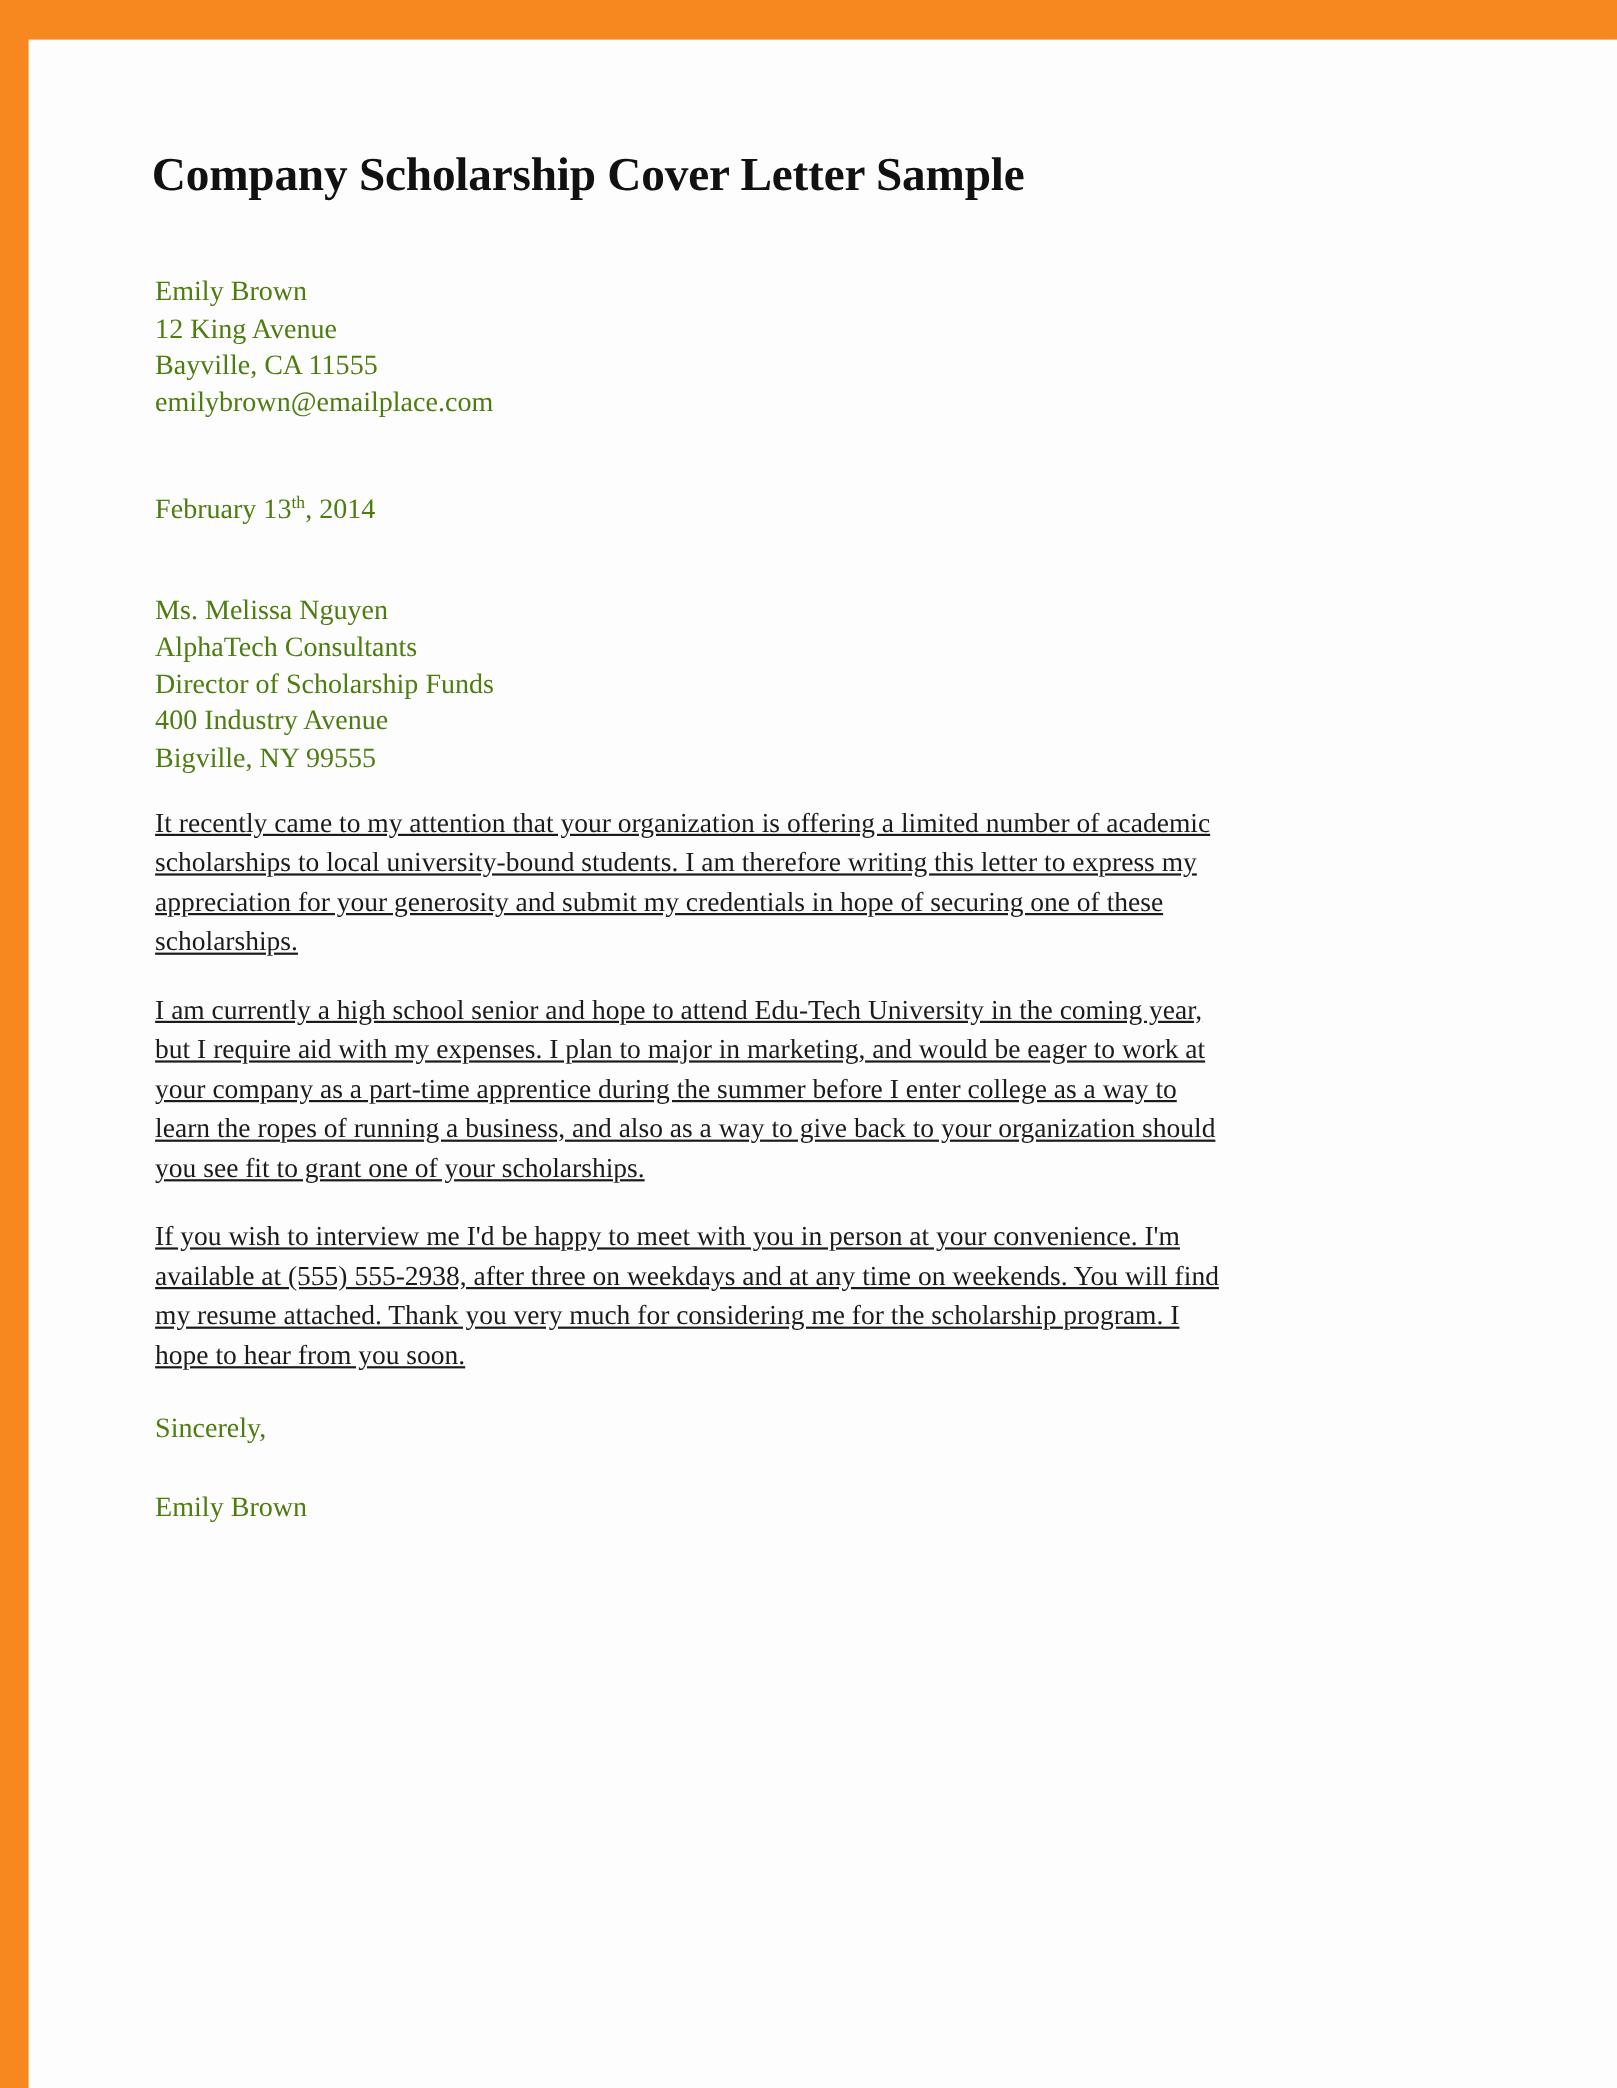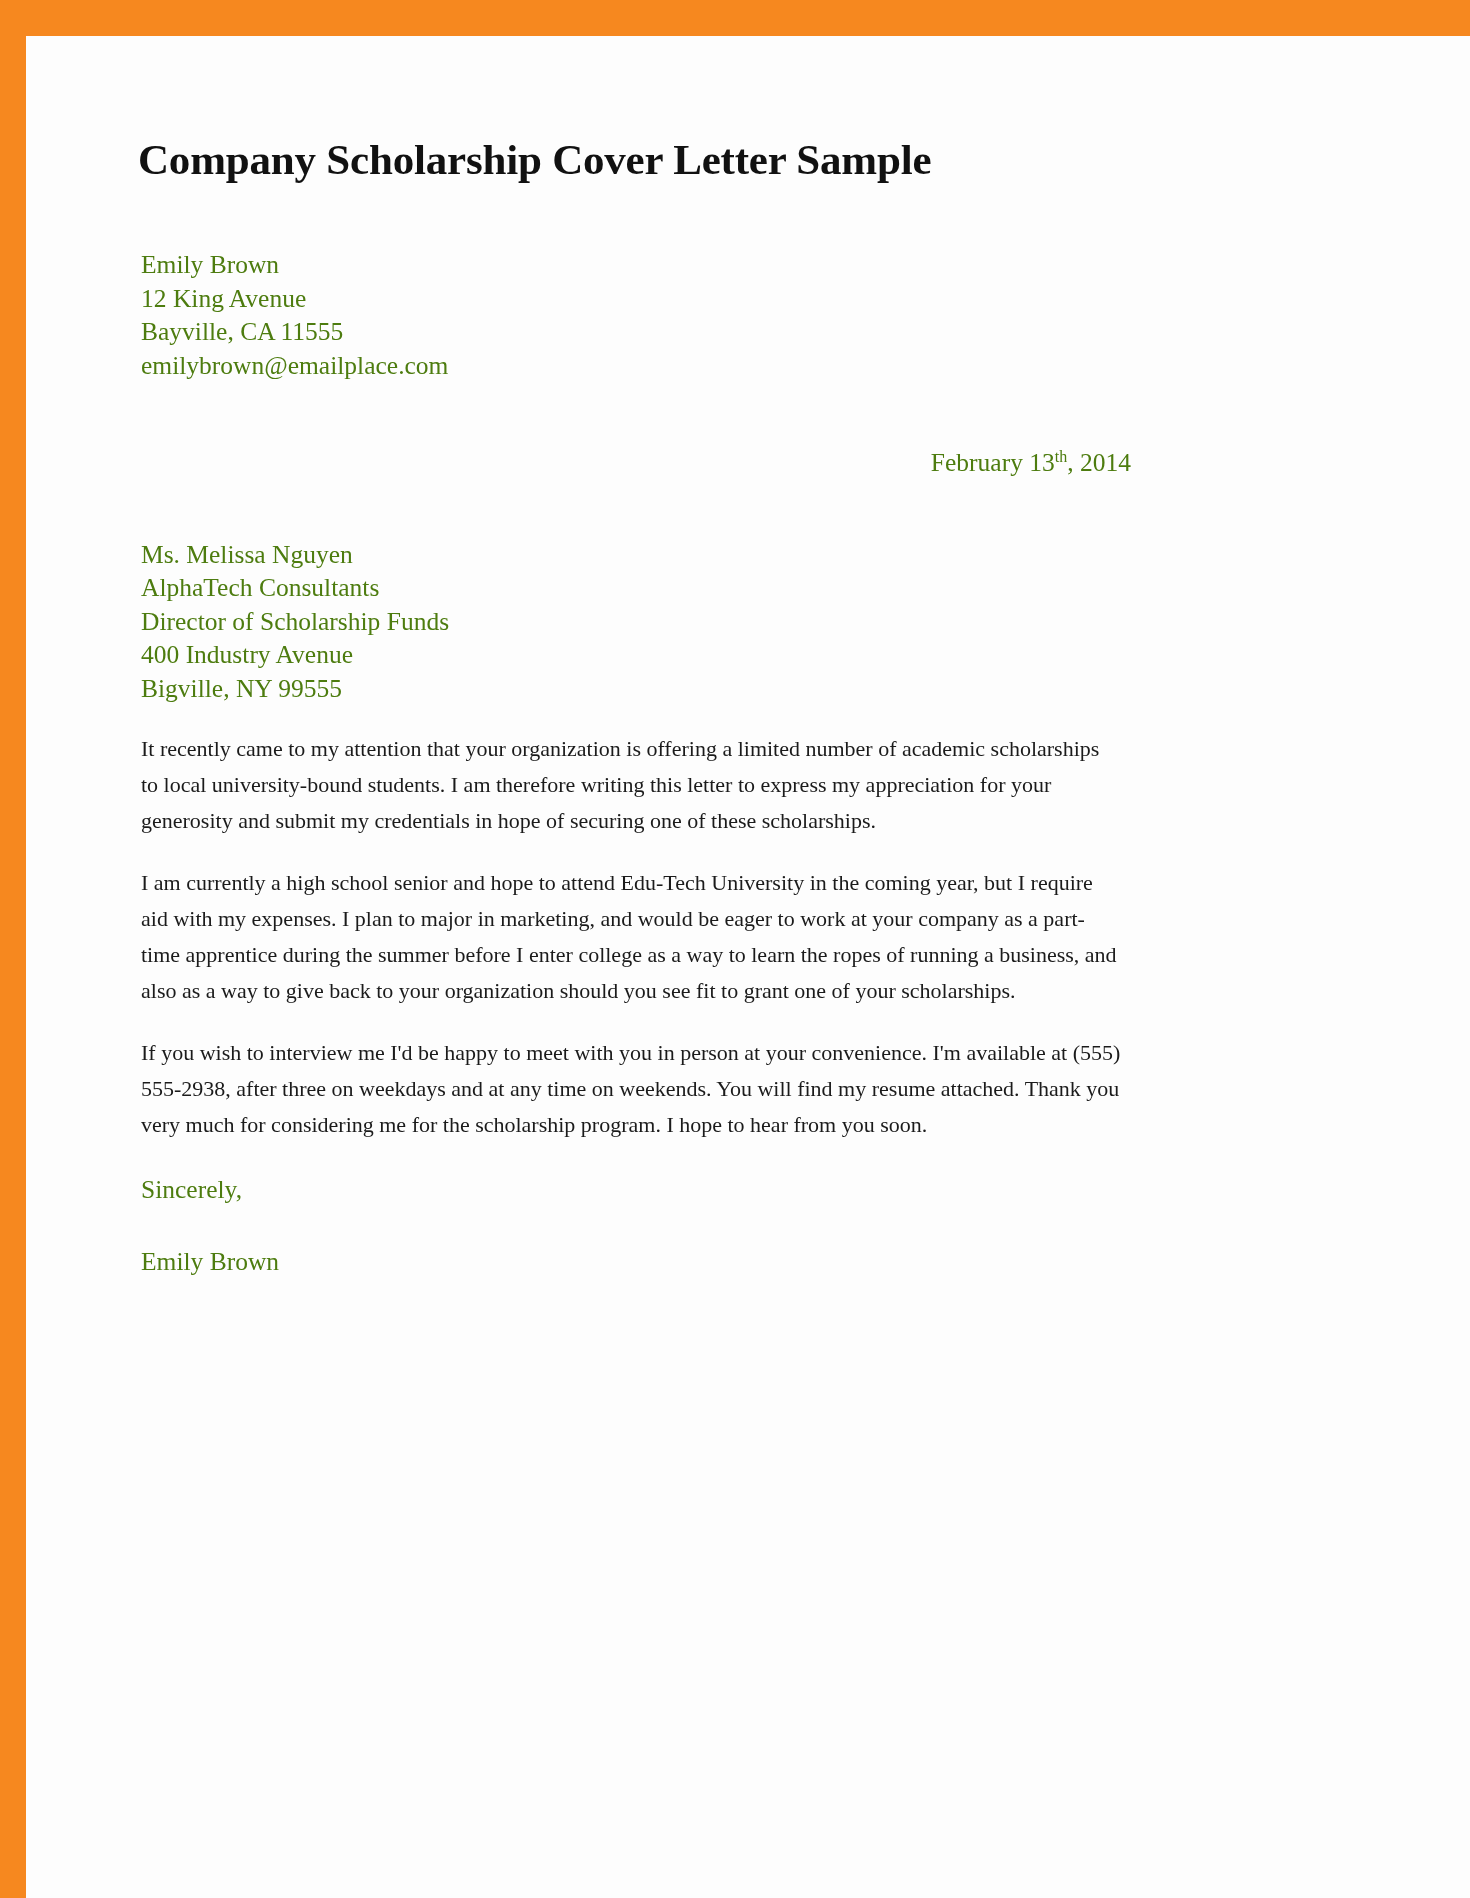--- a/index.html
+++ b/index.html
@@ -67,21 +67,20 @@
 
   .sender-block .line,
   .recipient-block .line {
     white-space: nowrap;
   }
 
   .date-line {
     margin-top: 64px;
     margin-left: 10px;
     white-space: nowrap;
-    text-align: right;
   }
 
   .date-line sup {
     font-size: 16px;
     vertical-align: super;
     line-height: 0;
   }
 
   .recipient-block {
     margin-top: 58px;
@@ -92,23 +91,24 @@
     margin-top: 36px;
     margin-left: 10px;
     white-space: nowrap;
   }
 
   .body-paragraph {
     margin-top: 26px;
     margin-left: 10px;
     width: 980px;
     text-align: left;
-    font-size: 22px;
+    font-size: 25px;
     line-height: 36px;
     color: #1b1b1b;
+    text-decoration: underline;
   }
 
   .closing {
     margin-top: 30px;
     margin-left: 10px;
     white-space: nowrap;
   }
 
   .signature {
     margin-top: 38px;

